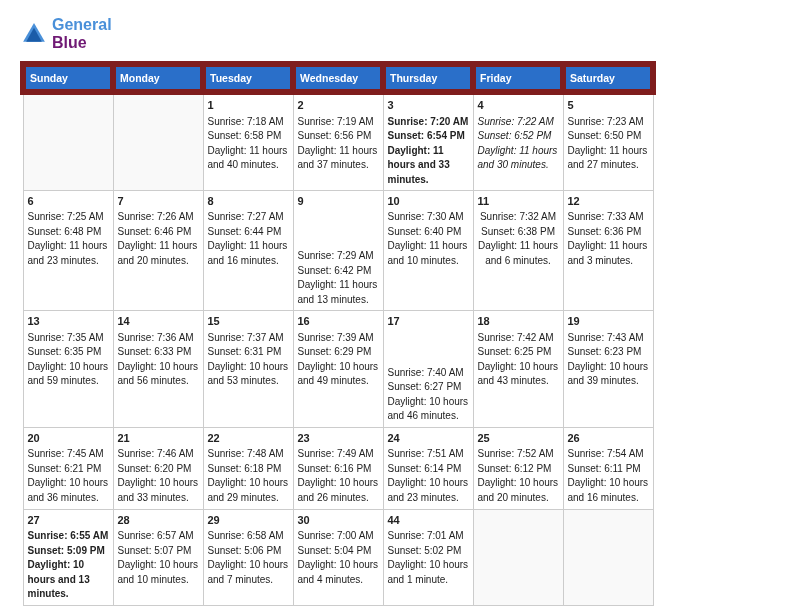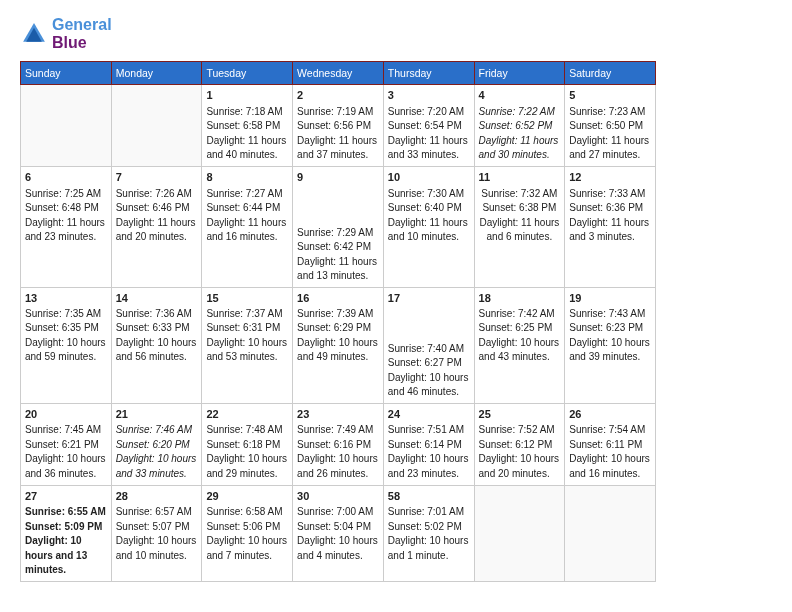--- a/index.html
+++ b/index.html
@@ -55,23 +55,23 @@
     .calendar {
       width: 100%;
       border-collapse: collapse;
       font-size: 9.5px;
     }
     .calendar th {
       background: #2a6fc9;
       color: #fff;
       padding: 5px 4px;
       text-align: left;
-      font-weight: normal;
+      font-weight: bold;
       font-size: 10.5px;
-      border: 1px solid #7f1d1d;
+      border: 6px solid #7f1d1d;
     }
     .calendar td {
       border: 1px solid #ccc;
       vertical-align: top;
       padding: 3px 4px;
       width: calc(100% / 7);
       height: 82px;
       background: #fff;
       color: #222;
       line-height: 1.4;
@@ -138,21 +138,21 @@
 Daylight: 11 hours and 40 minutes.</div>
           </td>
           <td>
             <span class="day-num">2</span>
             <div class="cell-text" style="white-space: pre-line;">Sunrise: 7:19 AM
 Sunset: 6:56 PM
 Daylight: 11 hours and 37 minutes.</div>
           </td>
           <td>
             <span class="day-num">3</span>
-            <div class="cell-text" style="white-space: pre-line;">Sunrise: 7:20 AM
+            <div class="cell-text" style="white-space: pre-line; font-weight: bold;">Sunrise: 7:20 AM
 Sunset: 6:54 PM
 Daylight: 11 hours and 33 minutes.</div>
           </td>
           <td>
             <span class="day-num">4</span>
             <div class="cell-text" style="white-space: pre-line; font-style: italic;">Sunrise: 7:22 AM
 Sunset: 6:52 PM
 Daylight: 11 hours and 30 minutes.</div>
           </td>
           <td>
@@ -252,21 +252,21 @@
         </tr>
         <tr>
           <td>
             <span class="day-num">20</span>
             <div class="cell-text" style="white-space: pre-line;">Sunrise: 7:45 AM
 Sunset: 6:21 PM
 Daylight: 10 hours and 36 minutes.</div>
           </td>
           <td>
             <span class="day-num">21</span>
-            <div class="cell-text" style="white-space: pre-line; font-style: italic;">Sunrise: 7:46 AM
+            <div class="cell-text" style="white-space: pre-line;">Sunrise: 7:46 AM
 Sunset: 6:20 PM
 Daylight: 10 hours and 33 minutes.</div>
           </td>
           <td>
             <span class="day-num">22</span>
             <div class="cell-text" style="white-space: pre-line;">Sunrise: 7:48 AM
 Sunset: 6:18 PM
 Daylight: 10 hours and 29 minutes.</div>
           </td>
           <td>
@@ -313,21 +313,21 @@
 Sunset: 5:06 PM
 Daylight: 10 hours and 7 minutes.</div>
           </td>
           <td>
             <span class="day-num">30</span>
             <div class="cell-text" style="white-space: pre-line;">Sunrise: 7:00 AM
 Sunset: 5:04 PM
 Daylight: 10 hours and 4 minutes.</div>
           </td>
           <td>
-            <span class="day-num">58</span>
+            <span class="day-num">44</span>
             <div class="cell-text" style="white-space: pre-line;">Sunrise: 7:01 AM
 Sunset: 5:02 PM
 Daylight: 10 hours and 1 minute.</div>
           </td>
           <td class="empty"></td>
           <td class="empty"></td>
         </tr>
       </tbody>
   </table>
 </div>

